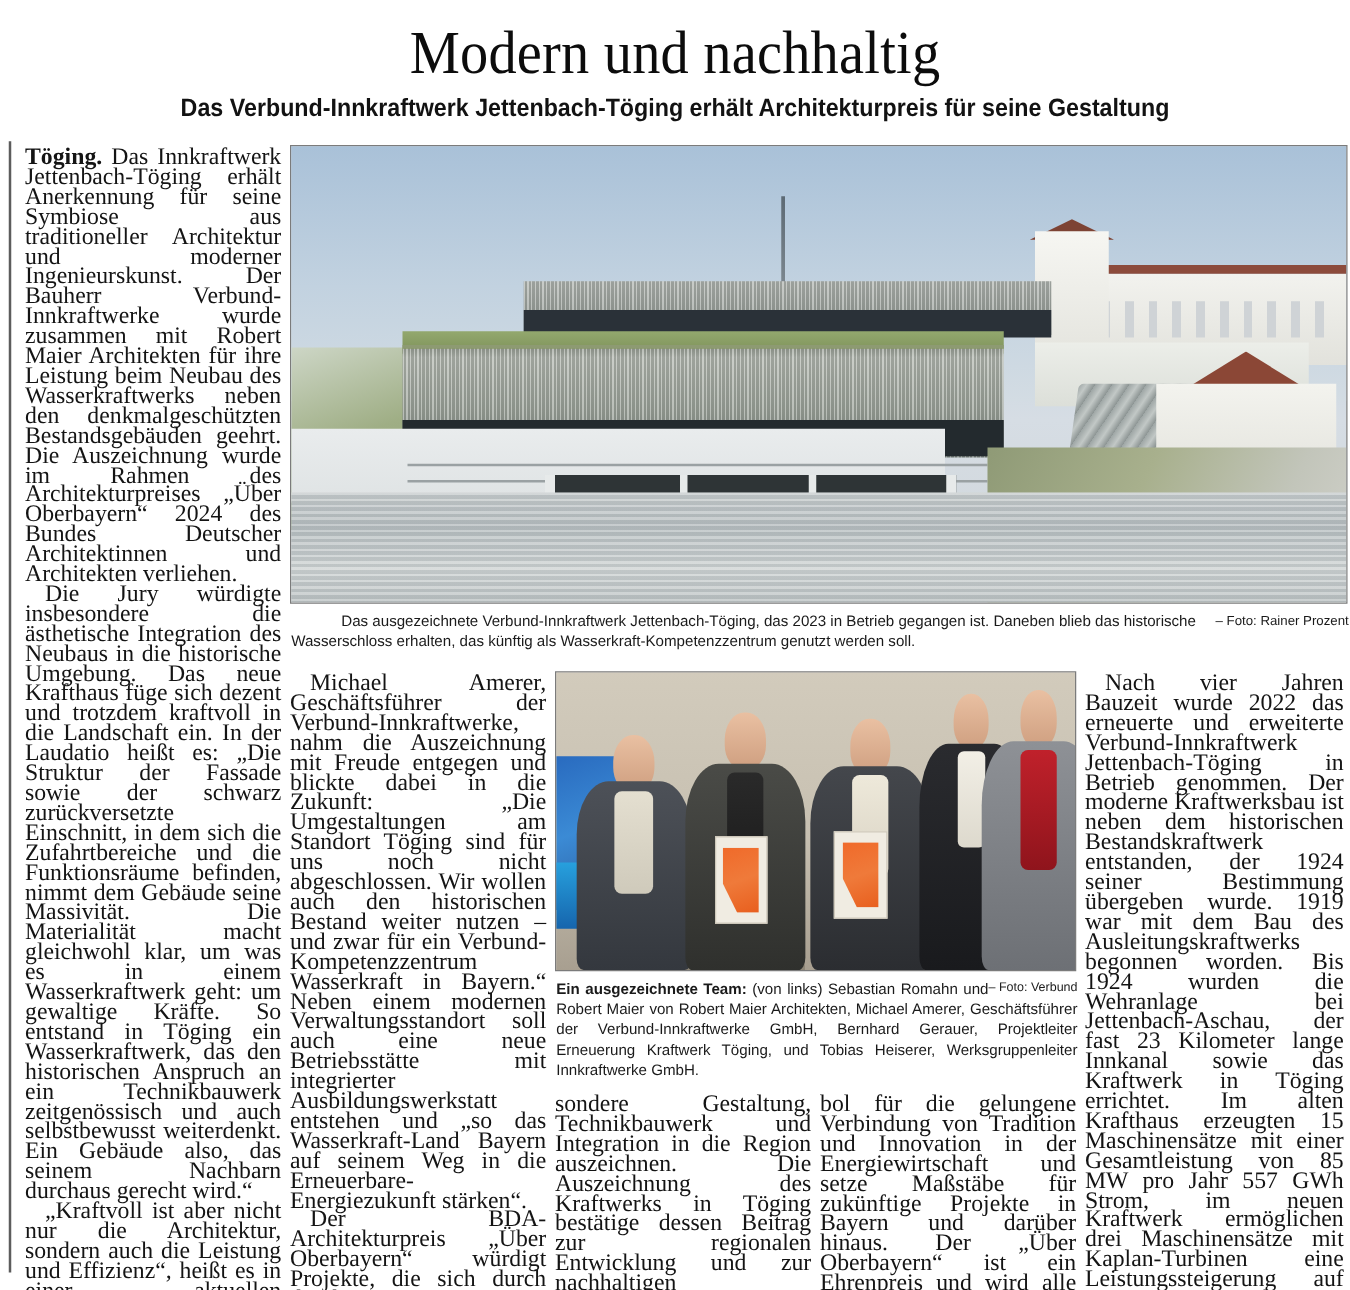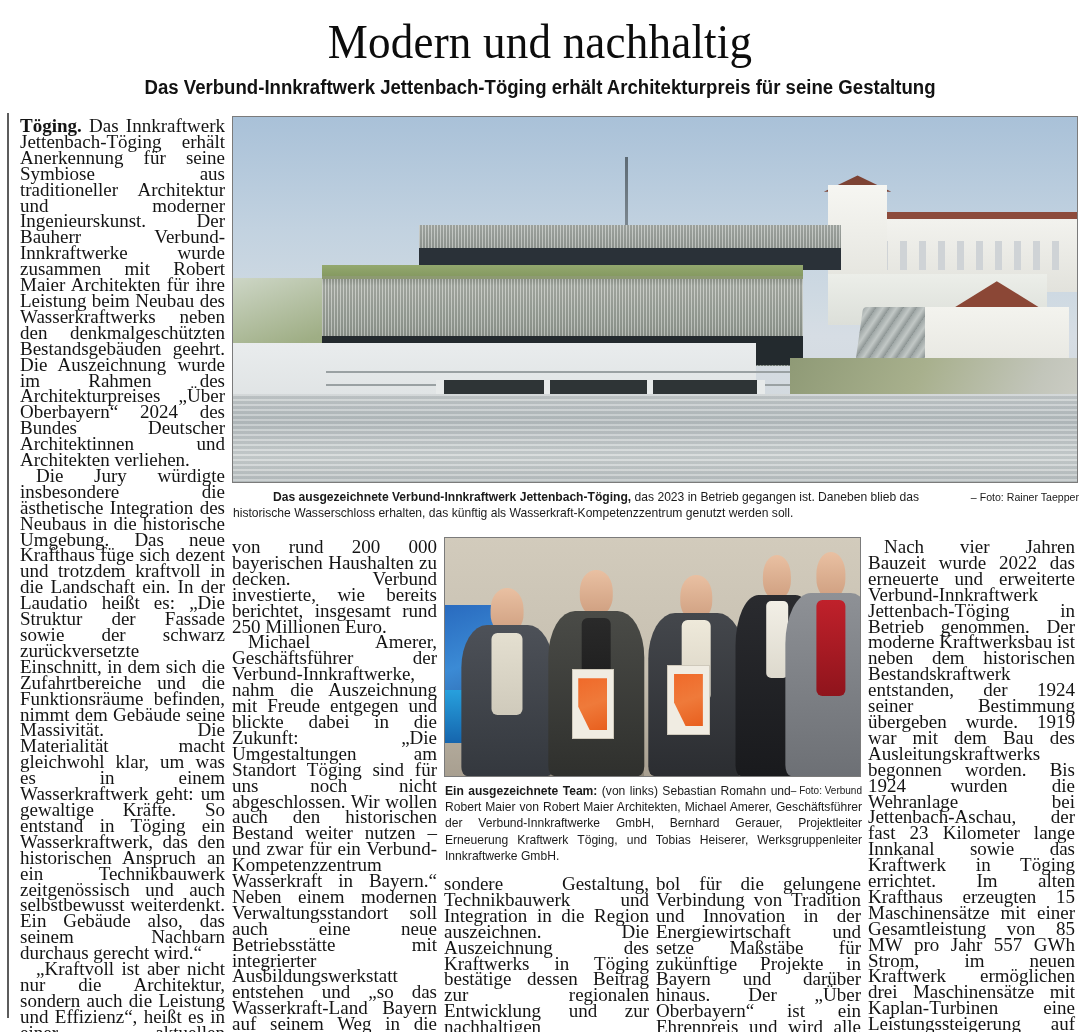--- a/index.html
+++ b/index.html
@@ -224,21 +224,21 @@
   .cap-main {
     position: absolute;
     left: 233px;
     top: 489px;
     width: 846px;
     font-family: "Liberation Sans", sans-serif;
     font-size: 12.1px;
     line-height: 16.4px;
     color: #1a1a1a;
   }
-  .cap-main b { font-weight: 700; padding-left: 40px; }
+  .cap-main b { font-weight: 400; padding-left: 40px; }
   .cap-credit {
     float: right;
     font-size: 10.6px;
   }
 
   
   .photo-team {
     position: absolute;
     left: 444px;
     top: 537px;
@@ -345,21 +345,21 @@
   <div class="pm-house-roof"></div>
   <div class="pm-house"></div>
   <div class="pm-apron"></div>
   <div class="pm-rail"></div>
   <div class="pm-gates"></div>
   <div class="pm-bank"></div>
   <div class="pm-water"></div>
 </div>
 
 <div class="cap-main">
-  <span class="cap-credit">– Foto: Rainer Taepper</span><b>Das ausgezeichnete Verbund-Innkraftwerk Jettenbach-Töging,</b><span> das 2023 in Betrieb gegangen ist. Daneben blieb das historische Wasserschloss erhalten, das künftig als Wasserkraft-Kompetenzzentrum genutzt werden soll.</span>
+  <span class="cap-credit">– Foto: Rainer Prozent</span><b>Das ausgezeichnete Verbund-Innkraftwerk Jettenbach-Töging,</b><span> das 2023 in Betrieb gegangen ist. Daneben blieb das historische Wasserschloss erhalten, das künftig als Wasserkraft-Kompetenzzentrum genutzt werden soll.</span>
 </div>
 
 <div class="photo-team">
   <div class="pt-wall"></div>
   <div class="pt-screen"></div>
   <div class="pt-screen2"></div>
   <div class="pt-chairs"></div>
 
   <div class="person" style="left:4%;width:22%;height:86%;">
     <div class="p-head" style="top:8%;width:36%;height:22%;"></div>
@@ -402,21 +402,20 @@
   <span class="cap-credit">– Foto: Verbund</span><b>Ein ausgezeichnete Team:</b><span> (von links) Sebastian Romahn und Robert Maier von Robert Maier Architekten, Michael Amerer, Geschäftsführer der Verbund-Innkraftwerke GmbH, Bernhard Gerauer, Projektleiter Erneuerung Kraftwerk Töging, und Tobias Heiserer, Werksgruppenleiter Innkraftwerke GmbH.</span>
 </div>
 
 <div class="col" id="col1">
   <p class="first"><b class="dateline">Töging.</b><span> Das Innkraftwerk Jettenbach-Töging erhält Anerkennung für seine Symbiose aus traditioneller Architektur und moderner Ingenieurskunst. Der Bauherr Verbund-Innkraftwerke wurde zusammen mit Robert Maier Architekten für ihre Leistung beim Neubau des Wasserkraftwerks neben den denkmalgeschützten Bestandsgebäuden geehrt. Die Auszeichnung wurde im Rahmen des Architekturpreises „Über Oberbayern“ 2024 des Bundes Deutscher Architektinnen und Architekten verliehen.</span></p>
   <p><span>Die Jury würdigte insbesondere die ästhetische Integration des Neubaus in die historische Umgebung. Das neue Krafthaus füge sich dezent und trotzdem kraftvoll in die Landschaft ein. In der Laudatio heißt es: „Die Struktur der Fassade sowie der schwarz zurückversetzte Einschnitt, in dem sich die Zufahrtbereiche und die Funktionsräume befinden, nimmt dem Gebäude seine Massivität. Die Materialität macht gleichwohl klar, um was es in einem Wasserkraftwerk geht: um gewaltige Kräfte. So entstand in Töging ein Wasserkraftwerk, das den historischen Anspruch an ein Technikbauwerk zeitgenössisch und auch selbstbewusst weiterdenkt. Ein Gebäude also, das seinem Nachbarn durchaus gerecht wird.“</span></p>
   <p><span>„Kraftvoll ist aber nicht nur die Architektur, sondern auch die Leistung und Effizienz“, heißt es in einer aktuellen Pressemitteilung des österreichischen Energieriesen Verbund. Das neue Kraftwerk Jettenbach-Töging habe die installierte Kraftwerksleistung um rund 40 Prozent auf 118 MW und die Jahresstromerzeugung um etwa 25 Prozent steigern können. Dadurch werde nun genug Strom erzeugt, um den Bedarf</span></p>
 </div>
 
 <div class="col" id="col2">
-  <p class="first"><span>von rund 200 000 bayerischen Haushalten zu decken. Verbund investierte, wie bereits berichtet, insgesamt rund 250 Millionen Euro.</span></p>
   <p><span>Michael Amerer, Geschäftsführer der Verbund-Innkraftwerke, nahm die Auszeichnung mit Freude entgegen und blickte dabei in die Zukunft: „Die Umgestaltungen am Standort Töging sind für uns noch nicht abgeschlossen. Wir wollen auch den historischen Bestand weiter nutzen – und zwar für ein Verbund-Kompetenzzentrum Wasserkraft in Bayern.“ Neben einem modernen Verwaltungsstandort soll auch eine neue Betriebsstätte mit integrierter Ausbildungswerkstatt entstehen und „so das Wasserkraft-Land Bayern auf seinem Weg in die Erneuerbare-Energiezukunft stärken“.</span></p>
   <p><span>Der BDA-Architekturpreis „Über Oberbayern“ würdigt Projekte, die sich durch ihre be-</span></p>
 </div>
 
 <div class="col" id="col3">
   <p class="first"><span>sondere Gestaltung, Technikbauwerk und Integration in die Region auszeichnen. Die Auszeichnung des Kraftwerks in Töging bestätige dessen Beitrag zur regionalen Entwicklung und zur nachhaltigen Energieversorgung. Es bleibe ein Sym-</span></p>
 </div>
 
 <div class="col" id="col4">
   <p class="first"><span>bol für die gelungene Verbindung von Tradition und Innovation in der Energiewirtschaft und setze Maßstäbe für zukünftige Projekte in Bayern und darüber hinaus. Der „Über Oberbayern“ ist ein Ehrenpreis und wird alle drei Jahre an Architek-</span></p>

